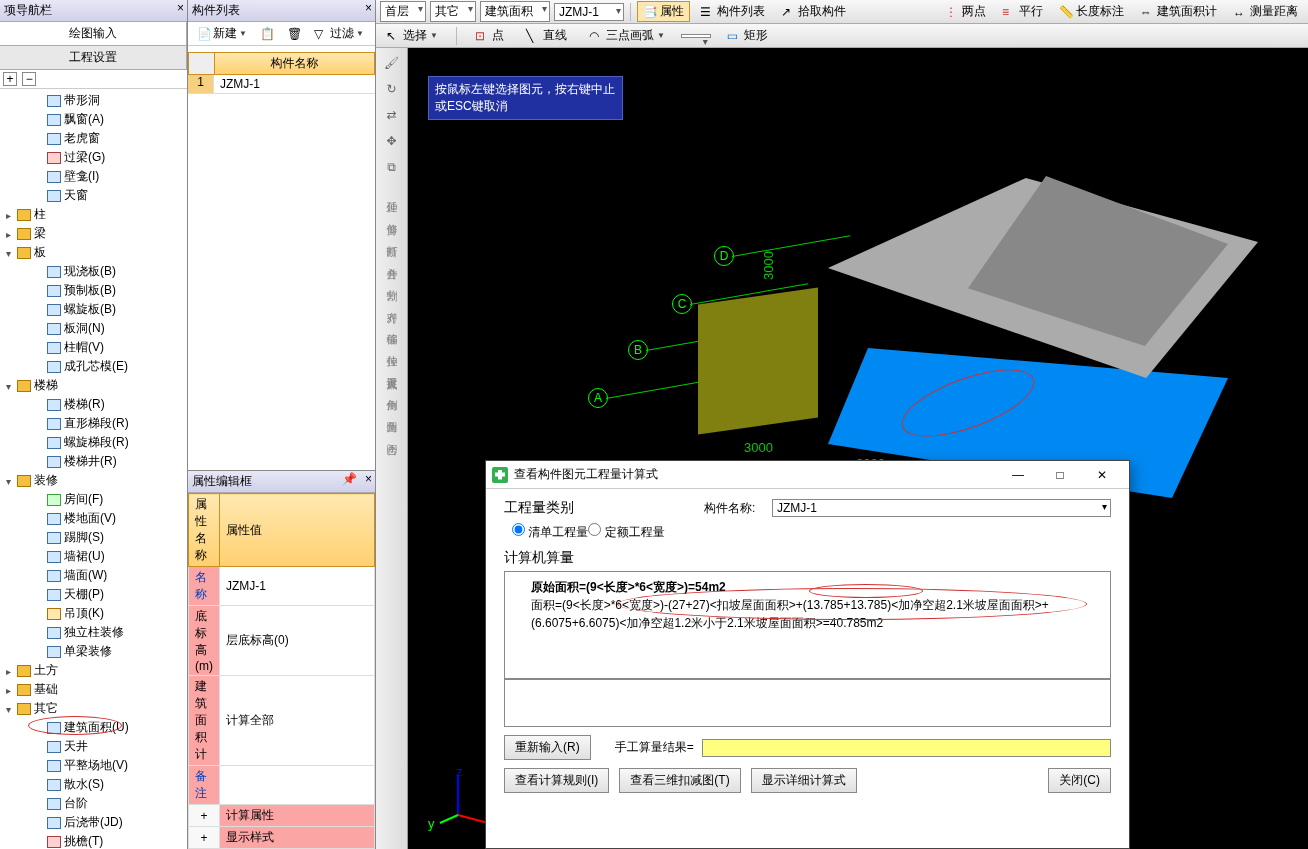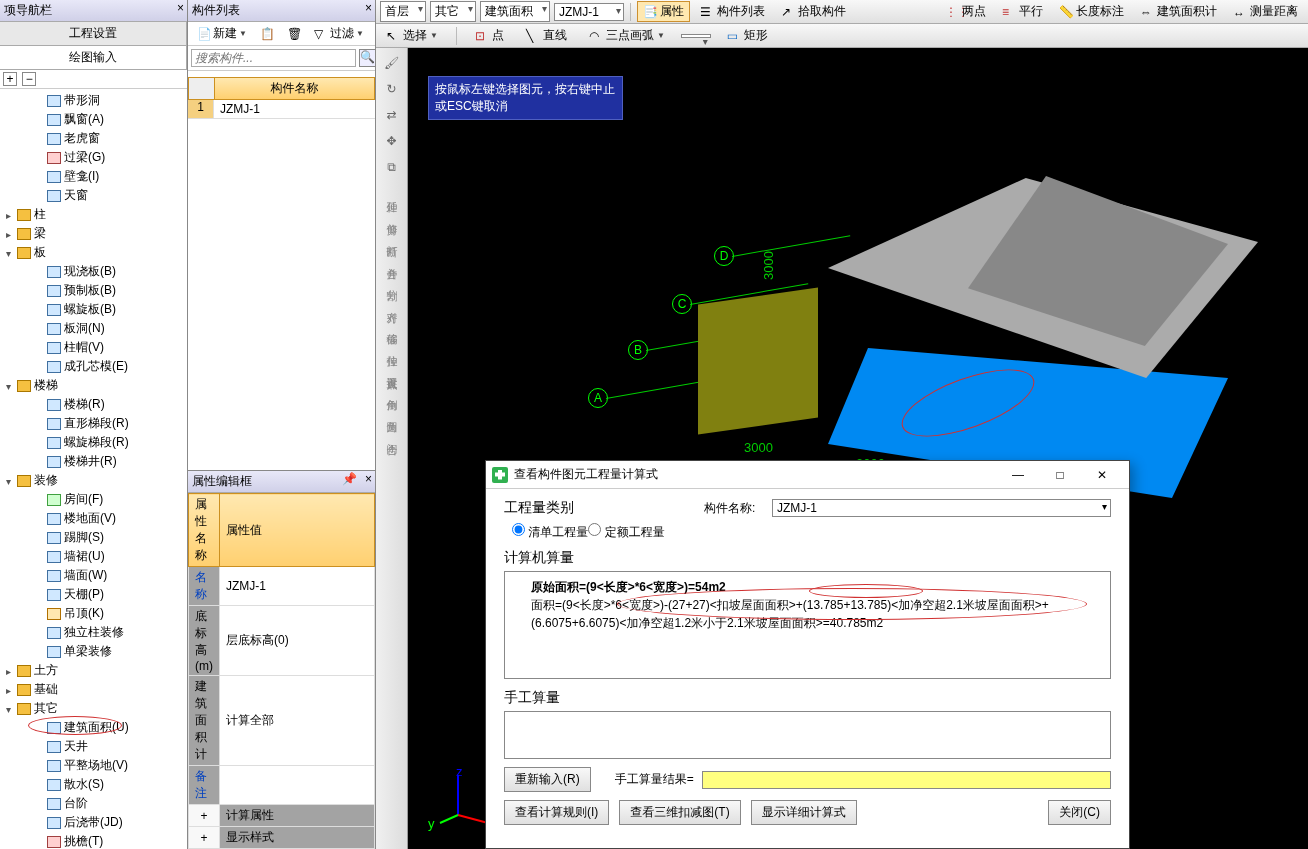--- a/index.html
+++ b/index.html
@@ -37,21 +37,21 @@
 .grid-header .col{flex:1; text-align:center; padding:2px 0;}
 .grid-row { display:flex; border-bottom:1px solid #ddd;}
 .grid-row .rownum{width:26px; text-align:center; background:#f5d080; border-right:1px solid #ddd;}
 .grid-row .col{flex:1; padding:2px 6px;}
 .grid-body { flex:1; min-height:220px; }
 
 .prop-panel { border-top:1px solid #888; }
 .prop-table { width:100%; border-collapse:collapse; }
 .prop-table th { background:linear-gradient(#ffe8b0,#ffd070); border:1px solid #cc9020; padding:2px 6px; font-weight:normal; text-align:left;}
 .prop-table td { border:1px solid #ddd; padding:2px 6px; }
-.prop-table td.key{background:#a3a3a3;}
+.prop-table td.key{background:#fca5a5;}
 .blue-text{color:#0040c0;}
 .tree-exp{width:14px; text-align:center; border:1px solid #ddd; background:#f8f8f8; cursor:pointer;}
 
 .top-bar1 { position:absolute; left:376px; top:0; width:932px; height:24px; background:linear-gradient(#f8f8f8,#e0e0e0); border-bottom:1px solid #aaa; display:flex; align-items:center; padding:0 4px; gap:4px;}
 .top-bar2 { position:absolute; left:376px; top:24px; width:932px; height:24px; background:linear-gradient(#f8f8f8,#e0e0e0); border-bottom:1px solid #aaa; display:flex; align-items:center; padding:0 4px; gap:10px;}
 .combo { border:1px solid #888; background:#fff; padding:1px 16px 1px 4px; position:relative; min-width:46px; display:inline-block;}
 .combo::after{content:"▾"; position:absolute; right:2px; top:1px; font-size:10px; color:#555;}
 .rbtn { border:1px solid transparent; padding:1px 5px; display:flex; align-items:center; gap:3px; cursor:pointer;}
 .rbtn.active{border-color:#cc9030; background:#ffe8b0;}
 .sep{width:1px; height:18px; background:#bbb; margin:0 2px;}
@@ -99,24 +99,24 @@
 </style>
 </head>
 <body>
 
 <div class="left-panel">
   <div class="panel-header">
     <span>项导航栏</span>
     <span class="close-x">×</span>
   </div>
   <div class="tab-row">
+    <div class="tab active">绘图输入</div>
+  </div>
+  <div class="tab-row">
     <div class="tab">工程设置</div>
-  </div>
-  <div class="tab-row">
-    <div class="tab active">绘图输入</div>
   </div>
   <div class="expand-btns">
     <span>+</span>
     <span>−</span>
   </div>
   <div class="tree" id="nav-tree">
       <div class="tree-node indent3">
         <span class="toggle"></span>
         <span class="item-icon "></span>
         <span>带形洞</span>
@@ -334,24 +334,20 @@
         <span class="ticon">📋</span>
       </div>
     <div class="btn">
         <span class="ticon">🗑</span>
       </div>
     <div class="btn">
         <span class="ticon">▽</span>
         <span>过滤</span>
         <span class="drop-arrow">▼</span>
       </div>
-  </div>
-  <div class="search-row">
-    <input placeholder="搜索构件..." style="">
-    <div class="search-btn"><span>🔍</span></div>
   </div>
   <div class="grid-header">
     <div class="rownum"></div>
     <div class="col">构件名称</div>
   </div>
   <div class="grid-body">
     <div class="grid-row">
       <div class="rownum">1</div>
       <div class="col">JZMJ-1</div>
     </div>
@@ -582,21 +578,20 @@
         </div>
       </div>
     </div>
     <div class="group-title" style="margin-top:6px">计算机算量</div>
     <div class="calc-box">
       <div style="padding-left:18px"><b>原始面积=(9&lt;长度&gt;*6&lt;宽度&gt;)=54m2</b></div>
       <div style="padding-left:18px"><span>面积=(9&lt;长度&gt;*6&lt;宽度&gt;)-(27+27)&lt;扣坡屋面面积&gt;+(13.785+13.785)&lt;加净空超2.1米坡屋面面积&gt;+(6.6075+6.6075)&lt;加净空超1.2米小于2.1米坡屋面面积&gt;=40.785m2</span></div>
       <div class="red-ellipse" style="left:112px; top:16px; width:470px; height:32px"></div>
       <div class="red-ellipse" style="left:304px; top:12px; width:114px; height:14px"></div>
     </div>
-    <div class="group-title" style="margin-top:10px">手工算量</div>
     <div class="manual-box"></div>
     <div class="field-row" style="margin-top:8px">
       <button class="dlg-btn">重新输入(R)</button>
       <span style="margin-left:16px">手工算量结果=</span>
       <input class="hl-input" style="">
     </div>
     <div class="bottom-row">
       <button class="dlg-btn">查看计算规则(I)</button>
       <button class="dlg-btn">查看三维扣减图(T)</button>
       <button class="dlg-btn">显示详细计算式</button>

